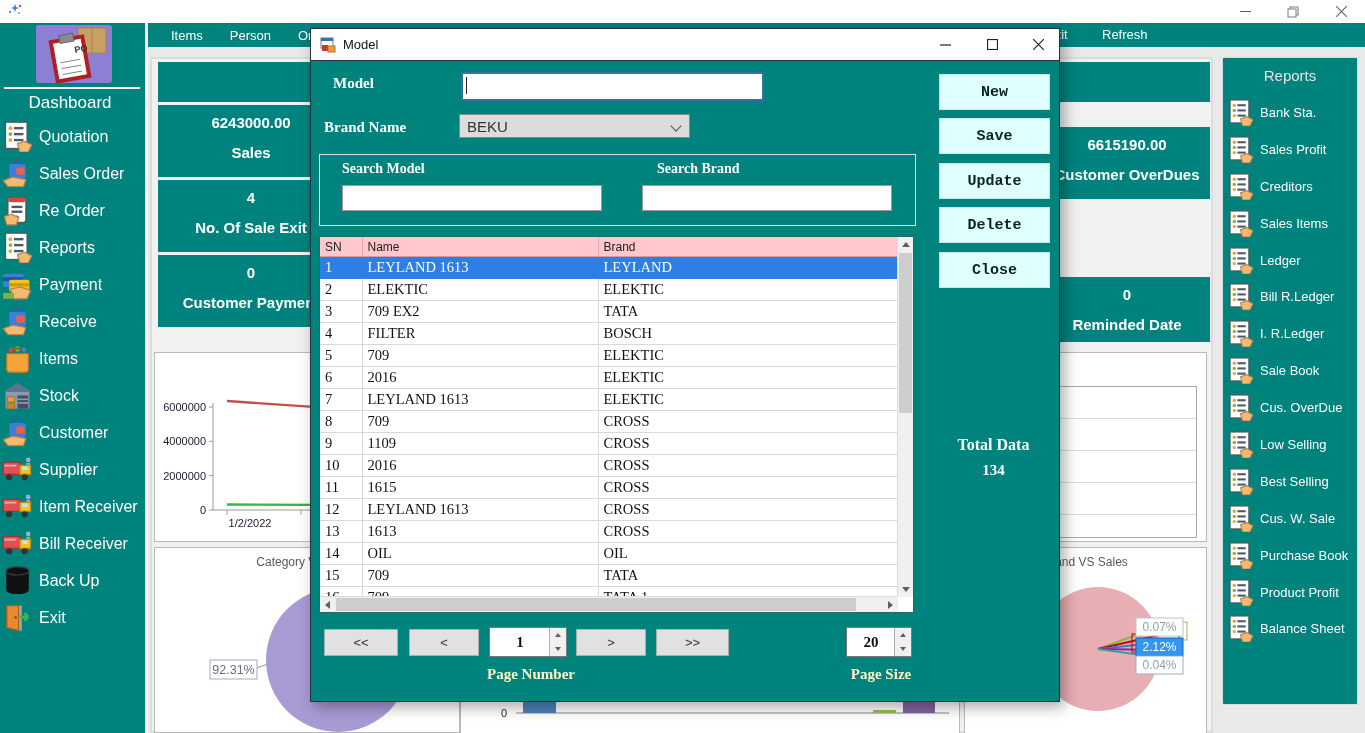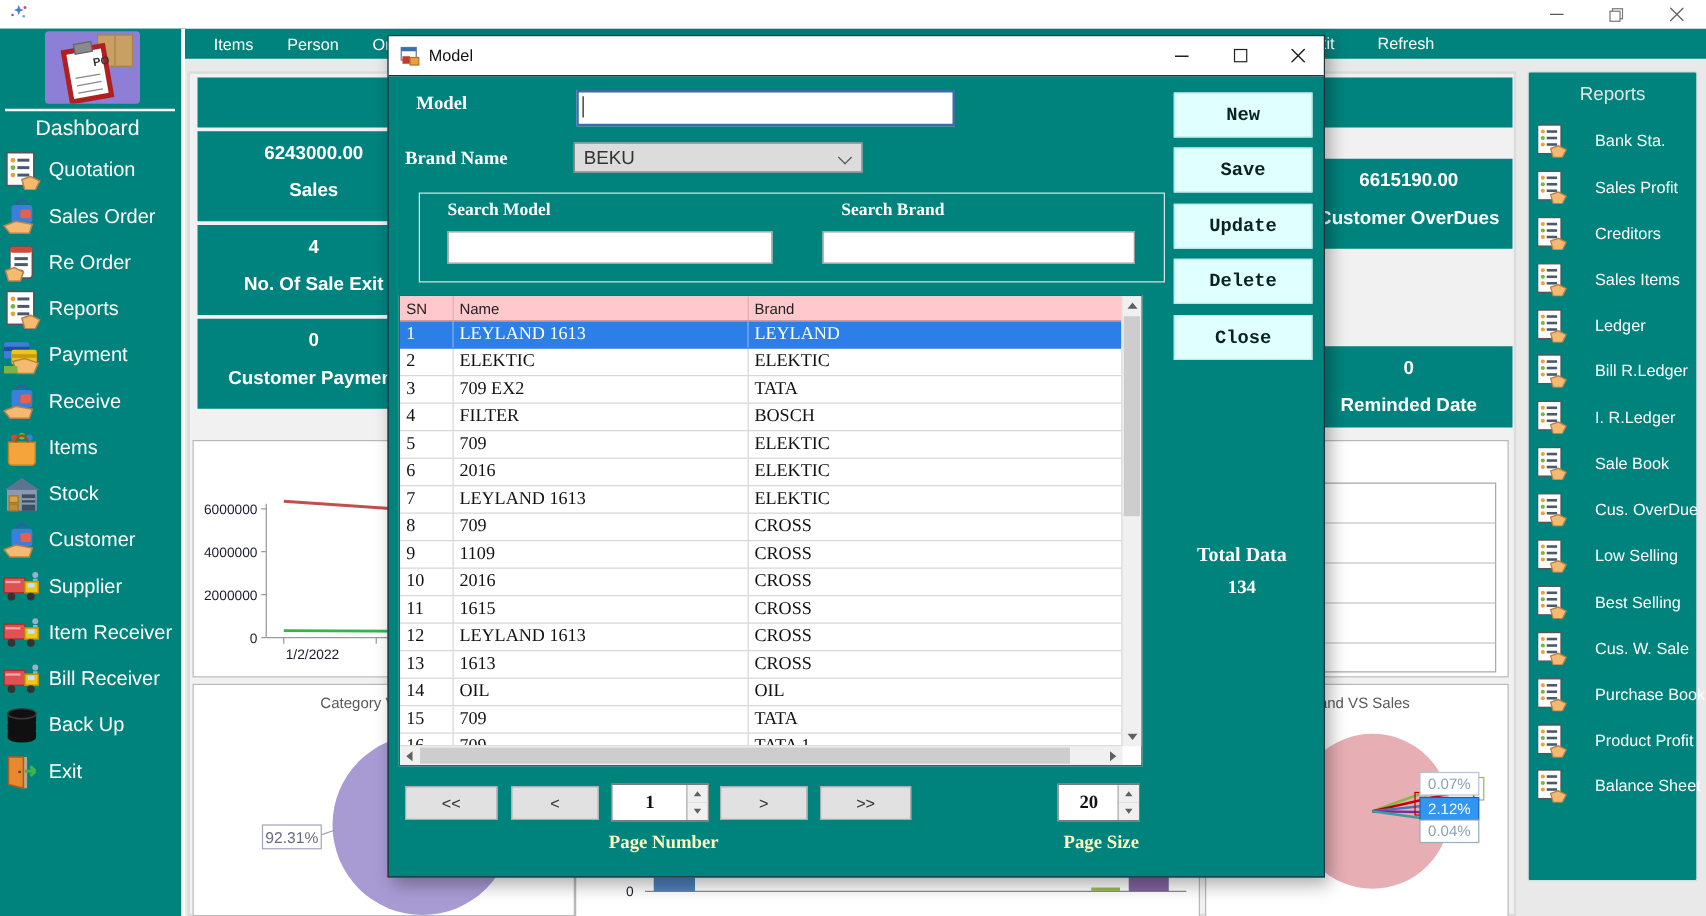--- a/index.html
+++ b/index.html
@@ -50,42 +50,42 @@
   .p-bars{left:308px;top:488px;width:500px;height:188px}
   .ptitle{position:absolute;top:7px;left:0;width:100%;text-align:center;color:#595959;font-size:12px;white-space:nowrap}
   .plotgrid{position:absolute;left:6px;top:33px;width:224px;height:150px;border:1px solid #a9a9a9;
      background:repeating-linear-gradient(to bottom,transparent 0 31px,#dcdcdc 31px 32px)}
 
   
   .reports{position:absolute;left:1222px;top:57px;width:136px;height:648px;background:#00827d;
            border:1px solid #d2dede;border-radius:2px;box-sizing:border-box}
   .rep-title{margin-top:9px;text-align:center;color:#e5e5e5;font-size:15px}
   .rep-items{position:absolute;left:4px;top:36px;width:130px}
-  .rep-item{display:flex;align-items:center;height:36.9px;gap:22px;color:#fff;font-size:13px;white-space:nowrap}
+  .rep-item{display:flex;align-items:center;height:36.9px;gap:6px;color:#fff;font-size:13px;white-space:nowrap}
   .rep-item .icon{width:27px;height:27px;flex:none}
 
   
   .modal{position:absolute;left:310px;top:28px;width:750px;height:674px;background:#00827d;
          border:1px solid #24323f;box-sizing:border-box;box-shadow:4px 5px 14px rgba(0,0,0,.35)}
   .m-titlebar{position:absolute;left:0;top:0;width:100%;height:31px;background:#fff;border-bottom:1px solid #24323f}
   .m-icon{position:absolute;left:9px;top:7px;width:17px;height:17px}
   .m-title{position:absolute;left:32px;top:8px;font-size:13px;color:#111}
   .m-ctl{position:absolute;top:4px;width:30px;height:22px;display:flex;align-items:center;justify-content:center}
   .mc-min{left:619px}.mc-max{left:666px}.mc-close{left:712px}
 
   .lbl{position:absolute;font-family:"Liberation Serif",serif;font-weight:bold;color:#fff}
   .l-model{left:22px;top:46px;font-size:15px}
   .i-model{position:absolute;left:150px;top:43px;width:299px;height:25px;background:#fff;border:2px solid #3a6ea5}
   .i-model::after{content:"";position:absolute;left:3px;top:3px;width:1px;height:17px;background:#222}
   .l-brand{left:13px;top:90px;font-size:15px}
   .dd{position:absolute;left:148px;top:85px;width:231px;height:24px;background:#dcdcdc;border:1px solid #8a8a8a;
       font-size:15px;color:#333;line-height:24px;padding-left:7px;box-sizing:border-box}
   .dd-arrow{position:absolute;right:9px;top:7px;width:7px;height:7px;border-right:1.6px solid #555;
       border-bottom:1.6px solid #555;transform:rotate(45deg)}
-  .search-box{position:absolute;left:24px;top:125px;width:595px;height:70px;border:1px solid #cfe3e3}
+  .search-box{position:absolute;left:8px;top:125px;width:595px;height:70px;border:1px solid #cfe3e3}
   .l-smodel{left:22px;top:6px;font-size:14px}
   .l-sbrand{left:337px;top:6px;font-size:14px}
   .sinput{position:absolute;top:30px;height:24px;background:#fff;border:1px solid #9a9a9a}
   .i-smodel{left:22px;width:258px}
   .i-sbrand{left:322px;width:248px}
 
   
   .grid{position:absolute;left:8px;top:207px;width:595px;height:377px;background:#fff;border:1px solid #256a6a;box-sizing:border-box}
   .grid-viewport{position:absolute;left:0;top:0;right:15px;bottom:15px;overflow:hidden}
   .grid table{border-collapse:collapse;table-layout:fixed;width:580px}

